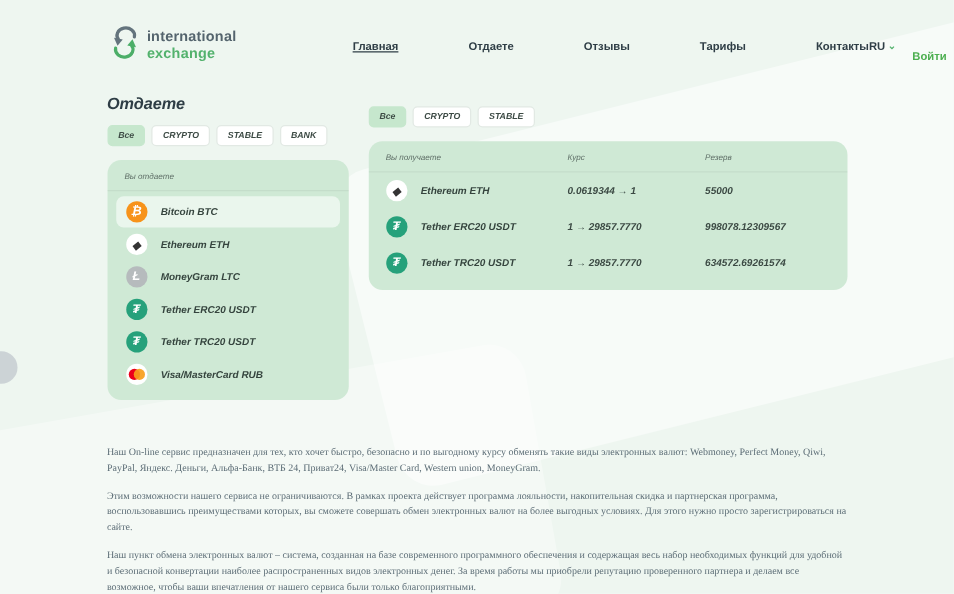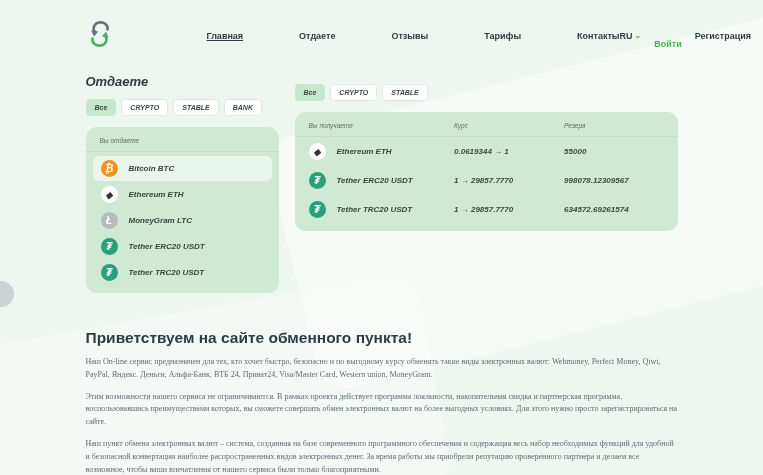--- a/index.html
+++ b/index.html
@@ -83,20 +83,24 @@
   <div class="header">
     <div class="logo">
       <span>
         <svg width="28" height="28" viewBox="0 0 28 28">
           <path d="M21.5 9.5 A 7 6 0 1 0 9 12" fill="none" stroke="#64747d" stroke-width="2.6" stroke-linecap="round"></path>
           <polygon points="5.2,10.2 12.2,11.6 8.0,16.6" fill="#64747d"></polygon>
           <path d="M6.5 18.5 A 7 6 0 1 0 19 16" fill="none" stroke="#4cae68" stroke-width="2.6" stroke-linecap="round"></path>
           <polygon points="22.8,17.8 15.8,16.4 20.0,11.4" fill="#4cae68"></polygon>
         </svg>
       </span>
+      <span class="logo-text">
+        <div class="logo-line1">international</div>
+        <div class="logo-line2">exchange</div>
+      </span>
     </div>
     <div class="nav">
       <a class="nav-item active">Главная</a>
       <a class="nav-item">Отдаете</a>
       <a class="nav-item">Отзывы</a>
       <a class="nav-item">Тарифы</a>
       <a class="nav-item">Контакты</a>
     </div>
     <div class="header-right">
       <span class="lang">
@@ -134,20 +138,27 @@
             <span>MoneyGram LTC</span>
           </div>
           <div class="give-item">
             <span class="coin usdt">₮</span>
             <span>Tether ERC20 USDT</span>
           </div>
           <div class="give-item">
             <span class="coin usdt">₮</span>
             <span>Tether TRC20 USDT</span>
           </div>
+          <div class="give-item">
+            <span class="coin mc">
+                <i class="mc-red"></i>
+                <i class="mc-or"></i>
+              </span>
+            <span>Visa/MasterCard RUB</span>
+          </div>
         </div>
       </div>
     </div>
 
     <div class="col-receive">
       <div class="tabs">
         <span class="tab active">Все</span>
         <span class="tab">CRYPTO</span>
         <span class="tab">STABLE</span>
       </div>
@@ -180,19 +191,18 @@
           </span>
           <span class="rcell-rate">1 → 29857.7770</span>
           <span class="rcell-reserve">634572.69261574</span>
         </div>
       </div>
     </div>
 
   </div>
 
   <div class="welcome">
-    <h2>Приветствуем на сайте обменного пункта!</h2>
     <p>Наш On-line сервис предназначен для тех, кто хочет быстро, безопасно и по выгодному курсу обменять такие виды электронных валют: Webmoney, Perfect Money, Qiwi, PayPal, Яндекс. Деньги, Альфа-Банк, ВТБ 24, Приват24, Visa/Master Card, Western union, MoneyGram.</p>
     <p>Этим возможности нашего сервиса не ограничиваются. В рамках проекта действует программа лояльности, накопительная скидка и партнерская программа, воспользовавшись преимуществами которых, вы сможете совершать обмен электронных валют на более выгодных условиях. Для этого нужно просто зарегистрироваться на сайте.</p>
     <p>Наш пункт обмена электронных валют – система, созданная на базе современного программного обеспечения и содержащая весь набор необходимых функций для удобной и безопасной конвертации наиболее распространенных видов электронных денег. За время работы мы приобрели репутацию проверенного партнера и делаем все возможное, чтобы ваши впечатления от нашего сервиса были только благоприятными.</p>
   </div>
 
 </div>
 
 </body></html>

